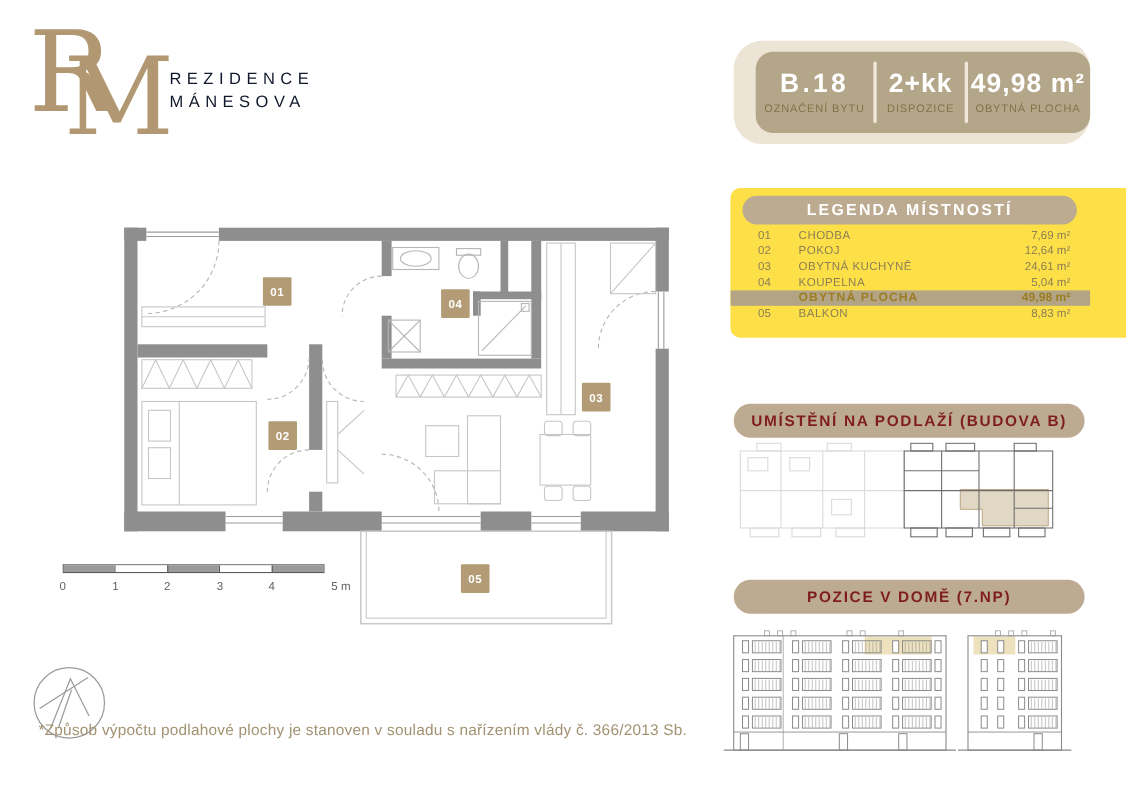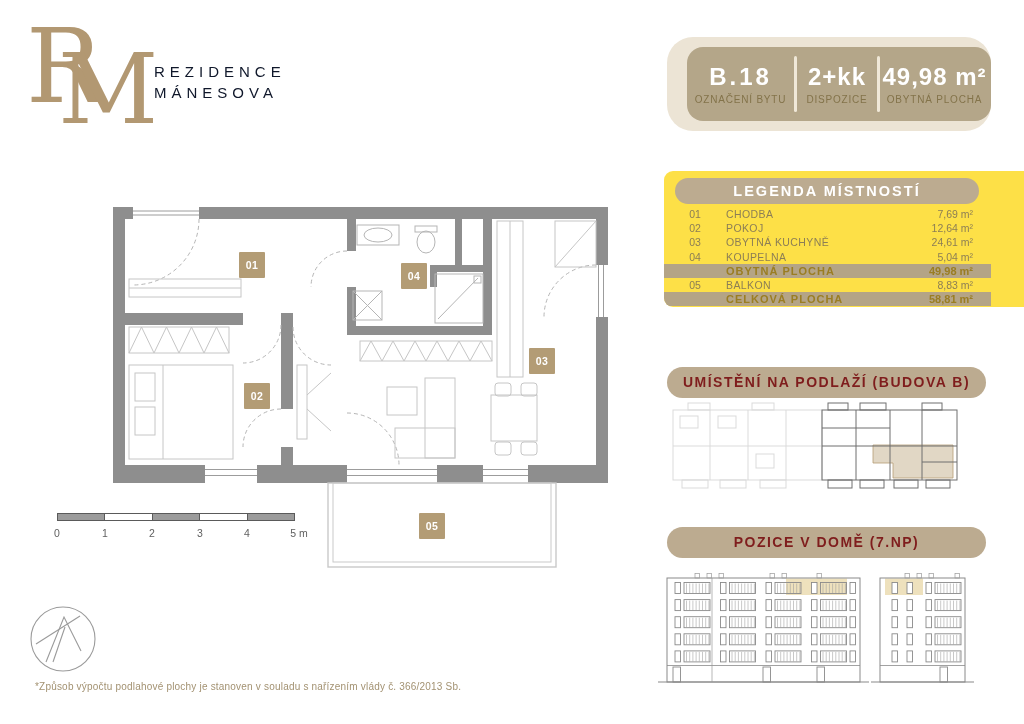--- a/index.html
+++ b/index.html
@@ -53,21 +53,21 @@
 
   
   .scalebar{position:absolute;left:57px;top:513px;width:238px;height:8px;
     border:1px solid #5a5a5a;display:flex;box-sizing:border-box}
   .scalebar span{flex:1}
   .scalebar span + span{border-left:1px solid #5a5a5a}
   .sb-g{background:#9b9b9b}.sb-w{background:#ffffff}
   .sb-lbl{position:absolute;top:527px;transform:translateX(-50%);
     font-size:10.5px;color:#5f5f5f;white-space:nowrap}
 
-  .footnote{position:absolute;left:35px;top:681px;font-size:10px;color:#a39272;letter-spacing:.2px}
+  .footnote{position:absolute;left:35px;top:655px;font-size:14px;color:#a39272;letter-spacing:.2px}
 </style>
 </head>
 <body>
 
 <div>
   <span class="mono mono-r">R</span>
   <span class="mono mono-m">M</span>
   <div class="logo-text">
     <div>REZIDENCE</div>
     <div>MÁNESOVA</div>
@@ -118,25 +118,20 @@
     </div>
     <div class="lg-row hl">
       <span class="lg-num"></span>
       <span class="lg-name">OBYTNÁ PLOCHA</span>
       <span class="lg-area">49,98 m²</span>
     </div>
     <div class="lg-row">
       <span class="lg-num">05</span>
       <span class="lg-name">BALKON</span>
       <span class="lg-area">8,83 m²</span>
-    </div>
-    <div class="lg-row hl">
-      <span class="lg-num"></span>
-      <span class="lg-name">CELKOVÁ PLOCHA</span>
-      <span class="lg-area">58,81 m²</span>
     </div>
   </div>
 </div>
 
 <div class="sec-banner b1">UMÍSTĚNÍ NA PODLAŽÍ (BUDOVA B)</div>
 <div class="sec-banner b2">POZICE V DOMĚ (7.NP)</div>
 
 <svg class="abs" style="left:660px;top:402px" width="352" height="104" viewBox="0 0 352 104">
 
   <g stroke="#8f8f8f" fill="none" stroke-width="1" opacity="0.32">
@@ -589,21 +584,21 @@
   <span class="sb-w"></span>
   <span class="sb-g"></span>
   <span class="sb-w"></span>
   <span class="sb-g"></span>
 </div>
 <span class="sb-lbl" style="left:57px">0</span>
 <span class="sb-lbl" style="left:105px">1</span>
 <span class="sb-lbl" style="left:152px">2</span>
 <span class="sb-lbl" style="left:200px">3</span>
 <span class="sb-lbl" style="left:247px">4</span>
-<span class="sb-lbl" style="left:299px">5 m</span>
+<span class="sb-lbl" style="left:310px">5 m</span>
 
 <svg class="abs" style="left:28px;top:604px" width="70" height="70" viewBox="0 0 70 70">
   <g stroke="#9a9a9a" fill="none" stroke-width="1.1">
     <circle cx="35" cy="35" r="32"></circle>
     <path d="M8,40 L52,12"></path>
     <path d="M18,58 L36,13 L53,47"></path>
     <path d="M25,58 L37,23"></path>
   </g>
 </svg>
 

